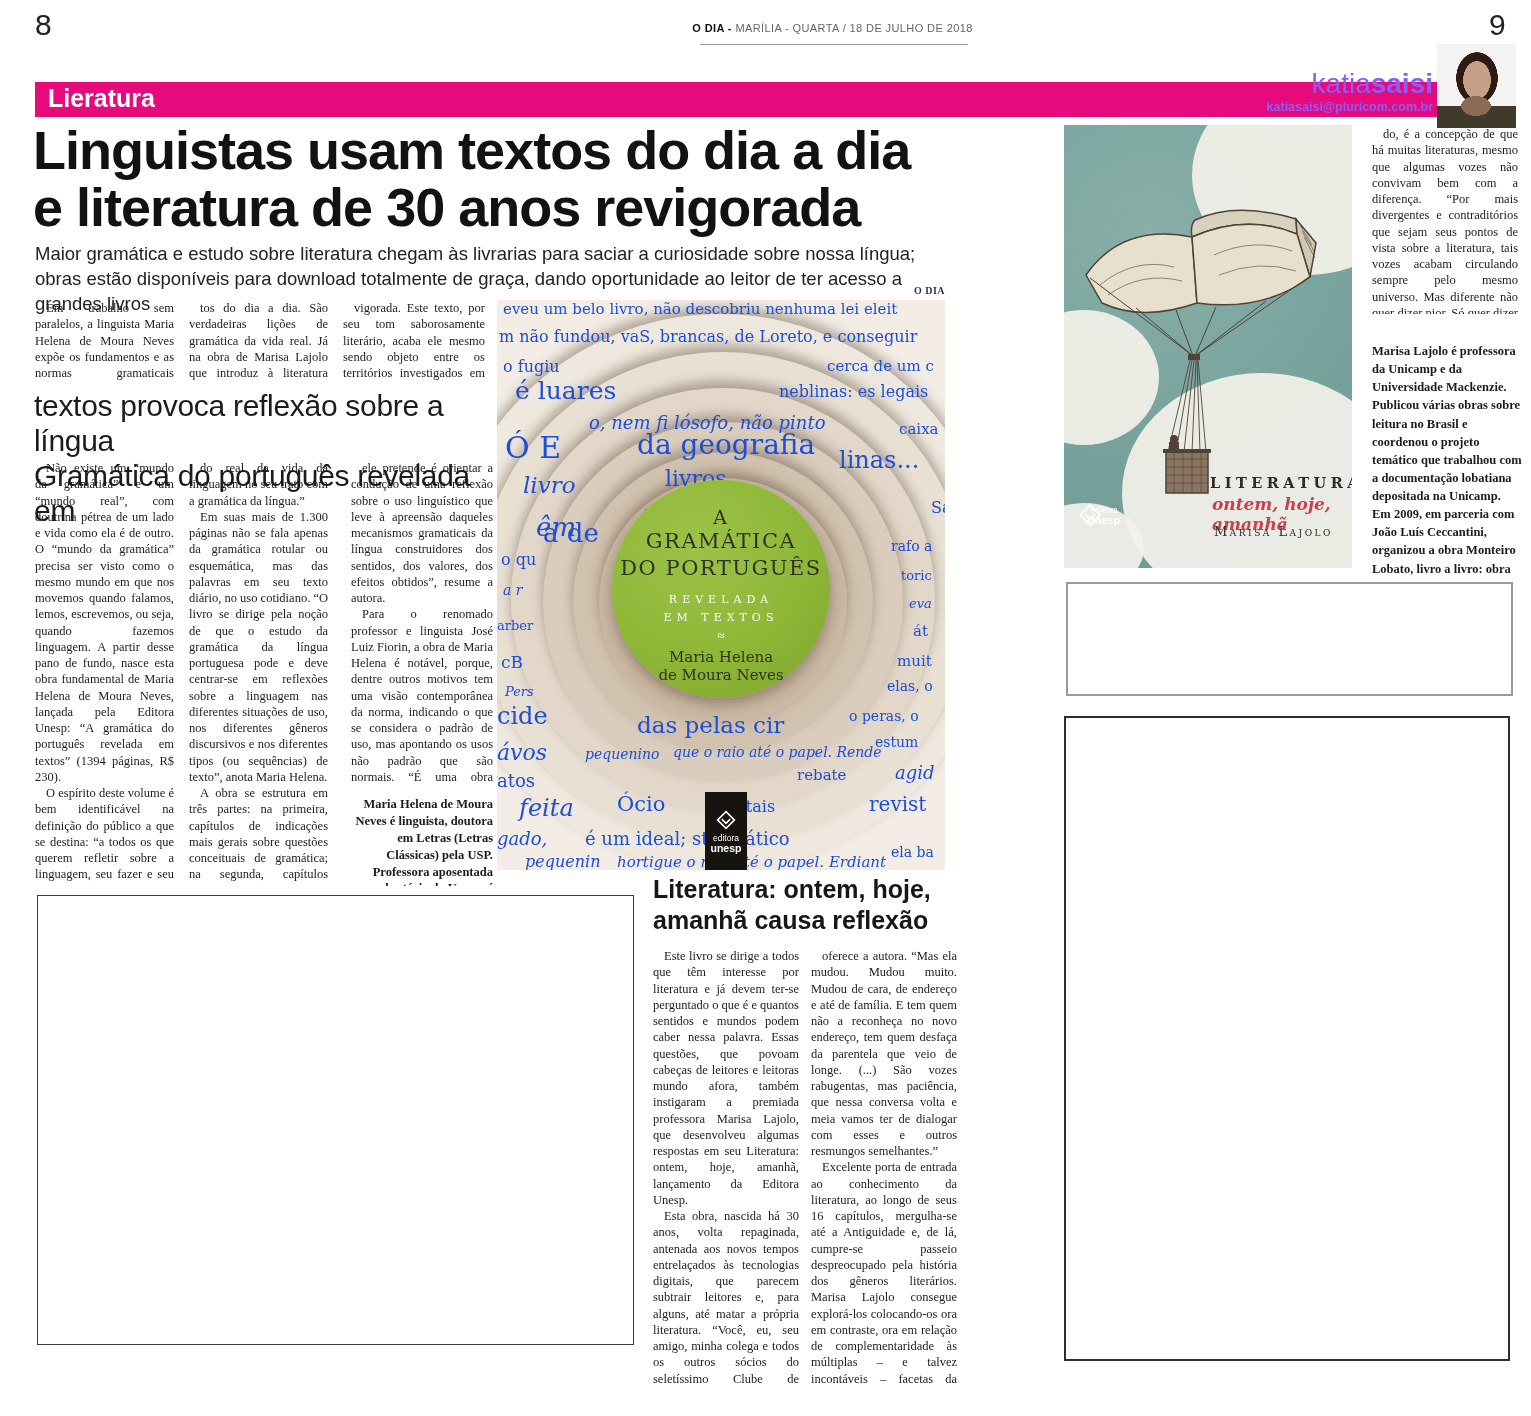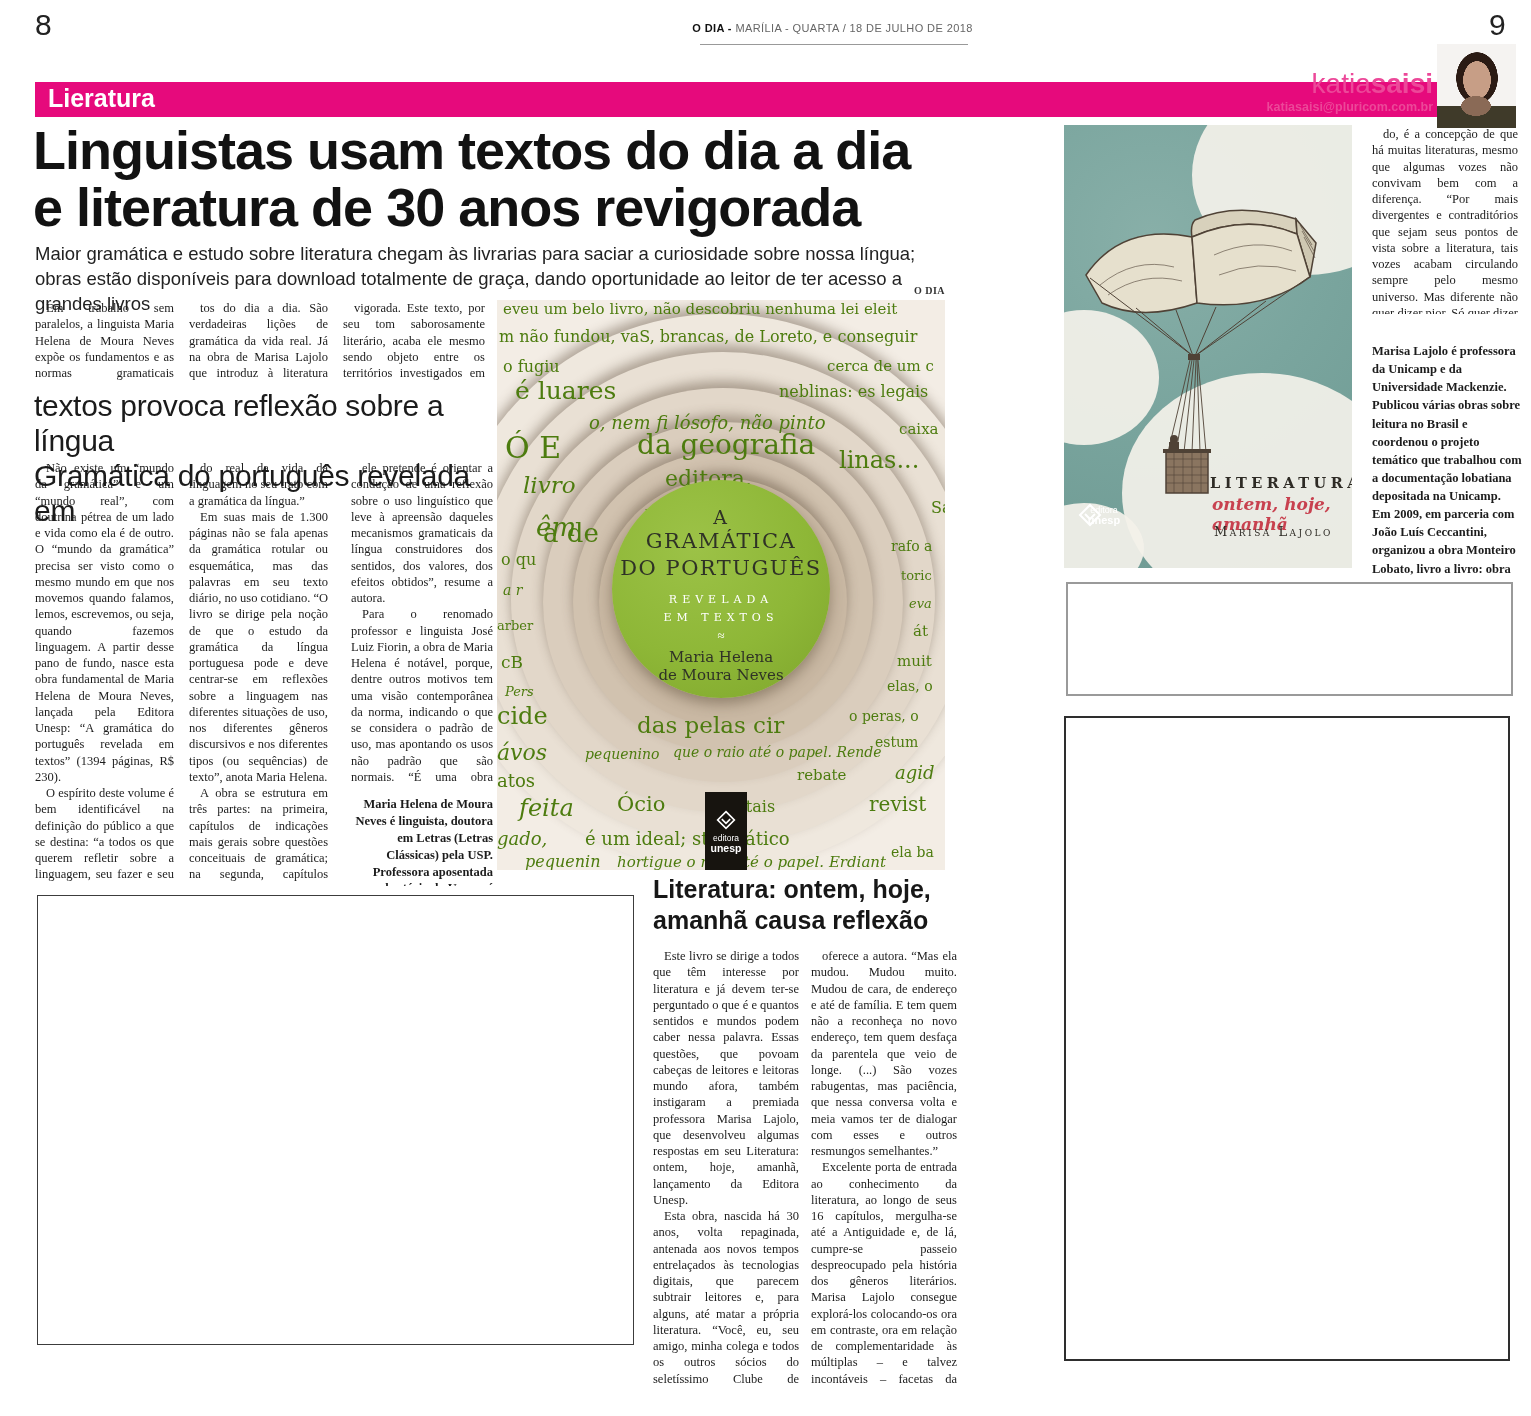--- a/index.html
+++ b/index.html
@@ -15,21 +15,21 @@
      font-family:"Liberation Sans",sans-serif; font-size:11px; letter-spacing:.4px; color:#666; white-space:nowrap;}
   #dateline .brand{ font-weight:bold; color:#111; }
   #dateline-rule{ position:absolute; left:700px; top:44px; width:268px; height:1px; background:#999; }
 
   
   .banner{ position:absolute; background:var(--pink); }
   #banner-left{ left:35px; top:82px; width:950px; height:35px; }
   #banner-left .lbl{ position:absolute; left:13px; top:2px; color:#fff; font-family:"Liberation Sans",sans-serif;
      font-weight:bold; font-size:25px; }
   #banner-right{ left:985px; top:82px; width:531px; height:35px; }
-  #columnist{ position:absolute; left:985px; top:70px; width:448px; text-align:right; color:#ec4899;
+  #columnist{ position:absolute; left:985px; top:70px; width:448px; text-align:right; color:#8b5cf6;
      font-family:"Liberation Sans",sans-serif; line-height:1; z-index:3;}
   #columnist .name{ font-size:28px; }
   #columnist .name .first{ font-weight:normal; }
   #columnist .name .last{ font-weight:bold; }
   #columnist .mail{ font-size:12.5px; font-weight:bold; margin-top:3px; }
   #columnist-photo{ position:absolute; left:1437px; top:44px; width:79px; height:84px; z-index:4;
      background:
        radial-gradient(ellipse 15px 10px at 39px 62px, #8a6a56 98%, transparent 100%),
        radial-gradient(ellipse 14px 19px at 40px 36px, #c79e86 98%, transparent 100%),
        radial-gradient(ellipse 21px 26px at 40px 34px, #2b1b14 98%, transparent 100%),
@@ -62,21 +62,21 @@
   
   #gram-cover{ position:absolute; left:497px; top:300px; width:448px; height:570px; overflow:hidden;
      background:#f3ede5; }
   .ring{ position:absolute; border-radius:50%; box-shadow:0 -7px 12px rgba(95,78,60,.45); }
   .r1{ left:-55px;  top:14px;  width:556px; height:556px; background:#efe8de; }
   .r2{ left:-20px;  top:52px;  width:492px; height:492px; background:#e9e0d4; }
   .r3{ left:14px;   top:88px;  width:424px; height:424px; background:#e2d7c9; }
   .r4{ left:46px;   top:122px; width:360px; height:360px; background:#dacdbd; }
   .r5{ left:76px;   top:152px; width:300px; height:300px; background:#d1c2af; }
   .r6{ left:102px;  top:178px; width:248px; height:248px; background:#c9b8a3; }
-  .frag{ position:absolute; font-family:"DejaVu Serif",serif; color:#4d7c0f; white-space:nowrap; z-index:2; }
+  .frag{ position:absolute; font-family:"DejaVu Serif",serif; color:#1d4ed8; white-space:nowrap; z-index:2; }
   #title-circle{ position:absolute; left:115px; top:180px; width:218px; height:218px; border-radius:50%;
      background:radial-gradient(circle at 38% 30%, #9cc247 0%, var(--green) 55%, #7ea52c 100%);
      box-shadow:0 6px 14px rgba(80,65,45,.45); z-index:3; text-align:center; }
   #title-circle .t-a{ font-family:"DejaVu Serif",serif; font-size:19px; color:#2f3226; margin-top:26px; letter-spacing:2px;}
   #title-circle .t-main{ font-family:"DejaVu Serif",serif; font-size:21px; letter-spacing:1.5px; color:#2f3226; line-height:1.3; }
   #title-circle .t-sub{ font-family:"DejaVu Serif",serif; font-size:11px; letter-spacing:5px; color:#fff; line-height:1.7; margin-top:8px; }
   #title-circle .orn{ color:#fff; font-size:13px; line-height:1.2; }
   #title-circle .t-author{ font-family:"DejaVu Serif",serif; font-size:15px; color:#2f3226; line-height:1.25; margin-top:4px; }
   .unesp-black{ position:absolute; left:208px; top:492px; width:42px; height:80px; background:#17140f; z-index:4;
      display:flex; flex-direction:column; align-items:center; justify-content:center; color:#fff;
@@ -196,21 +196,21 @@
         <span class="frag" style="left: 6px; top: 57px; font-size: 16px;">o fugiu</span>
         <span class="frag" style="left: 330px; top: 57px; font-size: 15px;">cerca de um c</span>
         <span class="frag" style="left: 18px; top: 76px; font-size: 25px;">é luares</span>
         <span class="frag" style="left: 282px; top: 82px; font-size: 16px;">neblinas: es legais</span>
         <span class="frag" style="left: 92px; top: 112px; font-size: 18px; font-style: italic;">o, nem fi lósofo, não pinto</span>
         <span class="frag" style="left: 8px; top: 130px; font-size: 30px;">Ó E</span>
         <span class="frag" style="left: 140px; top: 128px; font-size: 28px;">da geografia</span>
         <span class="frag" style="left: 342px; top: 146px; font-size: 24px;">linas...</span>
         <span class="frag" style="left: 402px; top: 120px; font-size: 15px;">caixa</span>
         <span class="frag" style="left: 26px; top: 172px; font-size: 23px; font-style: italic;">livro</span>
-        <span class="frag" style="left: 168px; top: 166px; font-size: 22px;">editora,</span>
+        <span class="frag" style="left: 168px; top: 166px; font-size: 22px;">livros,</span>
         <span class="frag" style="left: 0px; top: 212px; font-size: 26px; font-style: italic; padding-left: 39px;">êm</span>
         <span class="frag" style="left: 46px; top: 218px; font-size: 26px;">a de</span>
         <span class="frag" style="left: 148px; top: 206px; font-size: 15px;">livro, não descobriu</span>
         <span class="frag" style="left: 402px; top: 198px; font-size: 16px; margin-left: 32px;">Sar</span>
         <span class="frag" style="left: 4px; top: 250px; font-size: 16px;">o qu</span>
         <span class="frag" style="left: 394px; top: 238px; font-size: 14px;">rafo a</span>
         <span class="frag" style="left: 404px; top: 268px; font-size: 13px;">toric</span>
         <span class="frag" style="left: 6px; top: 282px; font-size: 14px; font-style: italic;">a r</span>
         <span class="frag" style="left: 412px; top: 296px; font-size: 13px; font-style: italic;">eva</span>
         <span class="frag" style="left: 0px; top: 318px; font-size: 13px;">arber</span>

